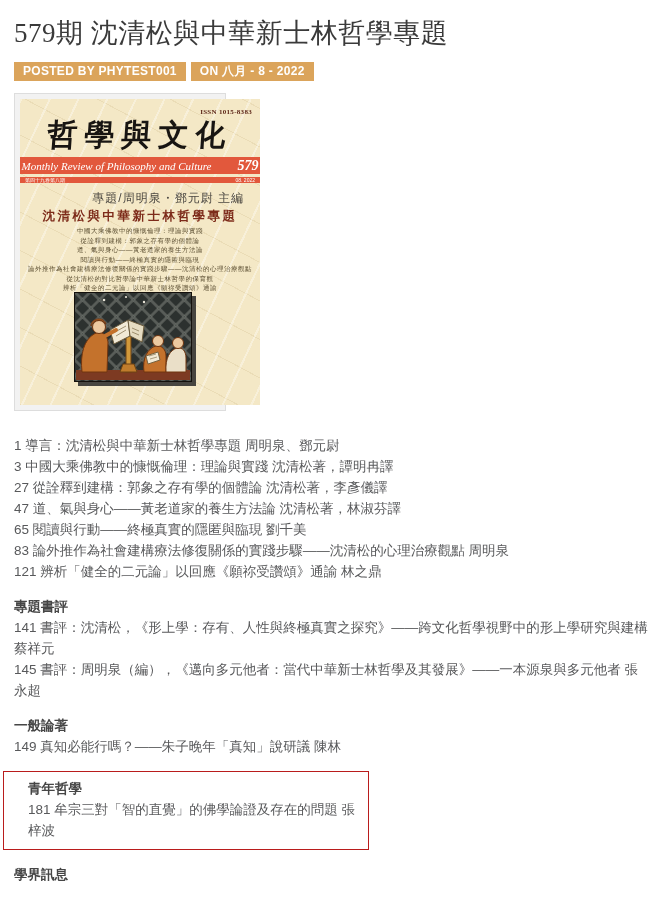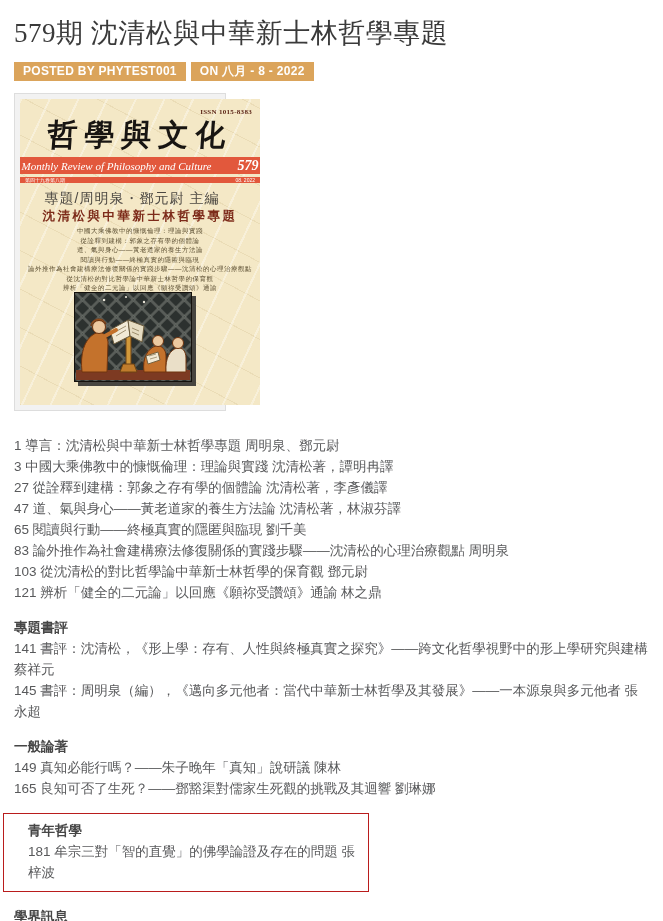--- a/index.html
+++ b/index.html
@@ -85,22 +85,22 @@
   }
   .strip {
     position: absolute; top: 78px; left: 0; right: 0; height: 6px;
     background: #e2583c; color: #ffffff;
     font-size: 5px; line-height: 6px;
     display: flex; justify-content: space-between;
     padding: 0 5px;
   }
   .editors {
     position: absolute; top: 91px; left: 0; right: 16px;
-    text-align: center;
-    font-size: 14px; color: #4c4842; letter-spacing: 1px;
+    text-align: right;
+    font-size: 12px; color: #4c4842; letter-spacing: 1px;
   }
   .special-title {
     position: absolute; top: 109px; left: 0; right: 0;
     text-align: center;
     font-family: "Liberation Serif", serif;
     font-size: 12.5px; font-weight: bold; color: #7d2b1a;
     letter-spacing: 2.5px;
   }
   .cover-lines {
     position: absolute; top: 127px; left: 0; right: 0;
@@ -204,34 +204,32 @@
 
   <div class="toc">
 
     <div class="toc-block">
       <p class="toc-entry">1 導言：沈清松與中華新士林哲學專題 周明泉、鄧元尉</p>
       <p class="toc-entry">3 中國大乘佛教中的慷慨倫理：理論與實踐 沈清松著，譚明冉譯</p>
       <p class="toc-entry">27 從詮釋到建構：郭象之存有學的個體論 沈清松著，李彥儀譯</p>
       <p class="toc-entry">47 道、氣與身心——黃老道家的養生方法論 沈清松著，林淑芬譯</p>
       <p class="toc-entry">65 閱讀與行動——終極真實的隱匿與臨現 劉千美</p>
       <p class="toc-entry">83 論外推作為社會建構療法修復關係的實踐步驟——沈清松的心理治療觀點 周明泉</p>
-      <p class="toc-entry">103 從沈清松的對比哲學論中華新士林哲學的保育觀 鄧元尉</p>
       <p class="toc-entry">121 辨析「健全的二元論」以回應《願祢受讚頌》通諭 林之鼎</p>
     </div>
 
     <div class="toc-block">
       <p class="section-header">專題書評</p>
       <p class="toc-entry">141 書評：沈清松，《形上學：存有、人性與終極真實之探究》——跨文化哲學視野中的形上學研究與建構 蔡祥元</p>
       <p class="toc-entry">145 書評：周明泉（編），《邁向多元他者：當代中華新士林哲學及其發展》——一本源泉與多元他者 張永超</p>
     </div>
 
     <div class="toc-block">
       <p class="section-header">一般論著</p>
       <p class="toc-entry">149 真知必能行嗎？——朱子晚年「真知」說研議 陳林</p>
-      <p class="toc-entry">165 良知可否了生死？——鄧豁渠對儒家生死觀的挑戰及其迴響 劉琳娜</p>
     </div>
 
     <div class="highlight-box">
       <p class="section-header">青年哲學</p>
       <p class="toc-entry">181 牟宗三對「智的直覺」的佛學論證及存在的問題 張梓波</p>
     </div>
 
     <div class="toc-block">
       <p class="section-header">學界訊息</p>
 

